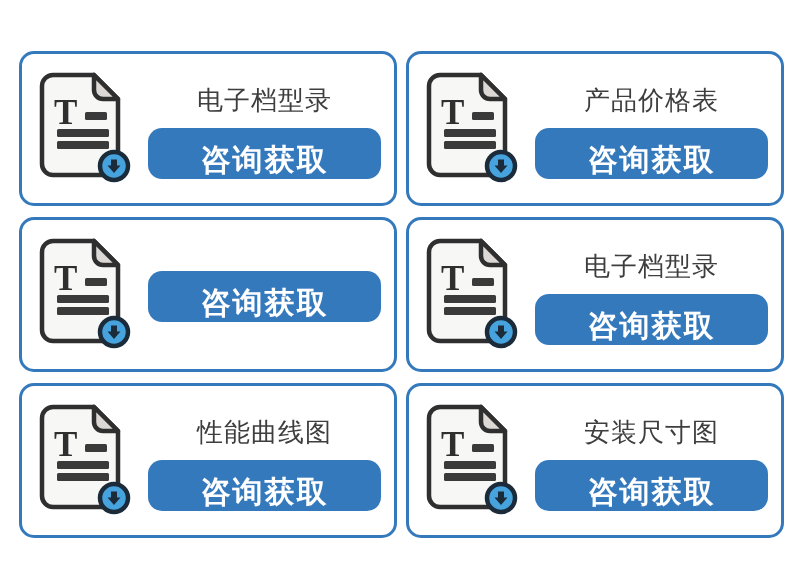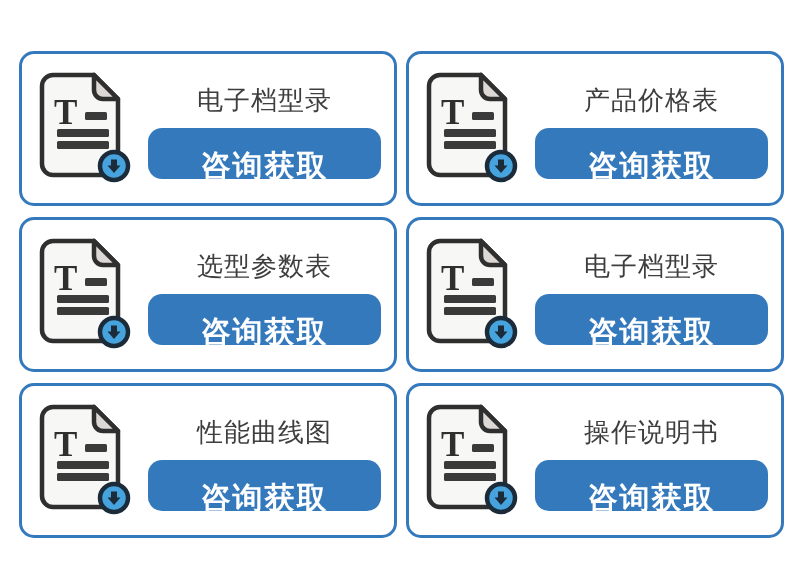--- a/index.html
+++ b/index.html
@@ -65,21 +65,21 @@
     outline: none;
     background: #3579bd;
     border-radius: 14px;
     color: #ffffff;
     font-family: "Liberation Sans", sans-serif;
     font-size: 30px;
     font-weight: bold;
     letter-spacing: 2px;
     line-height: 51px;
     text-align: center;
-    padding: 12px;
+    padding: 6px;
     cursor: pointer;
   }
   svg.doc-icon { display: block; width: 96px; height: 114px; }
 </style>
 </head>
 <body>
 
 <svg width="0" height="0" style="position:absolute" aria-hidden="true">
   <defs>
     <g id="doc-icon">
@@ -127,21 +127,20 @@
       </div>
     </div>
 
     <div class="card">
       <span class="icon-wrap">
         <svg class="doc-icon" viewBox="0 0 96 114">
             <use href="#doc-icon"></use>
           </svg>
       </span>
       <div class="card-content">
-        <div class="card-title">选型参数表</div>
         <button class="consult-btn">咨询获取</button>
       </div>
     </div>
 
     <div class="card">
       <span class="icon-wrap">
         <svg class="doc-icon" viewBox="0 0 96 114">
             <use href="#doc-icon"></use>
           </svg>
       </span>
@@ -163,19 +162,19 @@
       </div>
     </div>
 
     <div class="card">
       <span class="icon-wrap">
         <svg class="doc-icon" viewBox="0 0 96 114">
             <use href="#doc-icon"></use>
           </svg>
       </span>
       <div class="card-content">
-        <div class="card-title">操作说明书</div>
+        <div class="card-title">安装尺寸图</div>
         <button class="consult-btn">咨询获取</button>
       </div>
     </div>
 
   </div>
 </div>
 
 </body></html>

